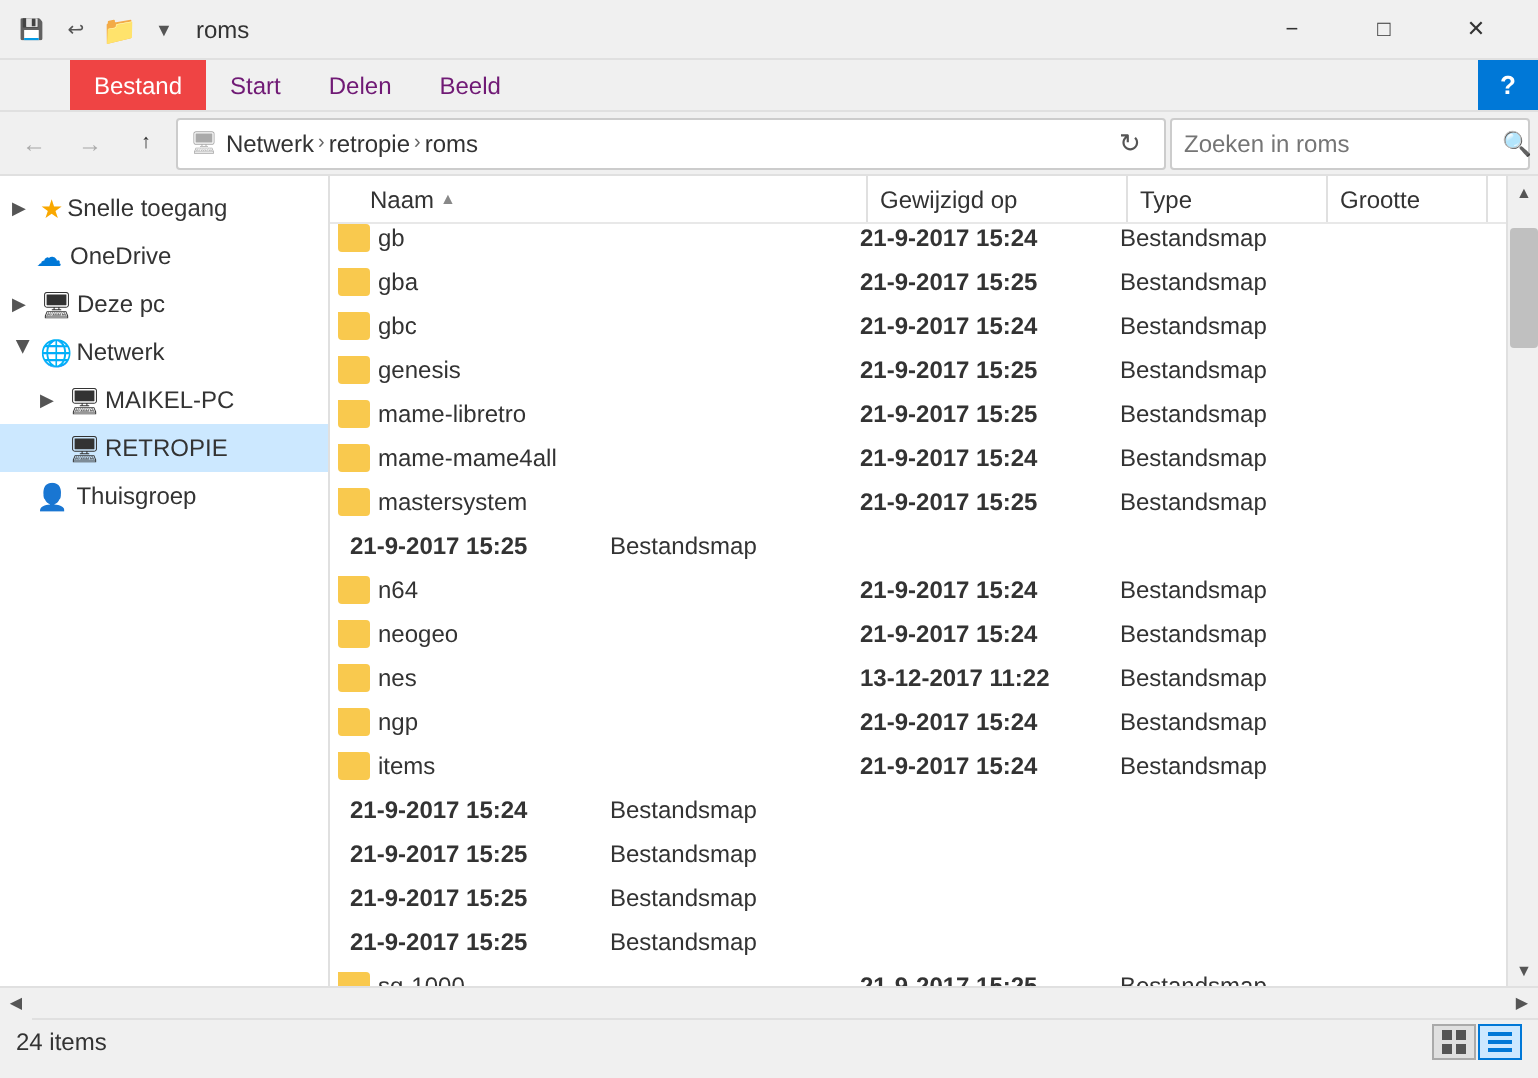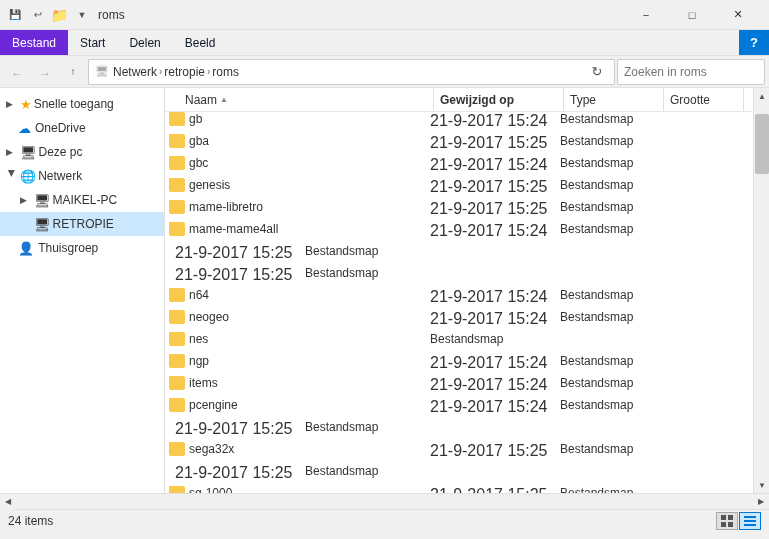--- a/index.html
+++ b/index.html
@@ -66,25 +66,26 @@
       display: flex;
       align-items: stretch;
       border-bottom: 1px solid #e0e0e0;
     }
     .menu-item {
       padding: 0 12px;
       display: flex;
       align-items: center;
       cursor: pointer;
       font-size: 12px;
-      color: #0f172a;
+      color: #701a75;
     }
     .menu-item.active {
-      background: #6d28d9;
+      background: #ef4444;
       color: white;
+      margin-left: 35px;
     }
     .menu-help {
       margin-left: auto;
       width: 30px;
       background: #0078d7;
       color: white;
       display: flex;
       align-items: center;
       justify-content: center;
       font-weight: bold;
@@ -140,21 +141,21 @@
       width: 22px;
       height: 22px;
       display: flex;
       align-items: center;
       justify-content: center;
       cursor: pointer;
       color: #555;
       font-size: 13px;
     }
     .search-bar {
-      width: 148px;
+      width: 180px;
       height: 26px;
       background: white;
       border: 1px solid #ccc;
       display: flex;
       align-items: center;
       padding: 0 6px;
       border-radius: 2px;
       gap: 4px;
     }
     .search-input {
@@ -219,21 +220,21 @@
       font-size: 12px;
       color: #333;
       padding: 0 6px;
       height: 100%;
       display: flex;
       align-items: center;
       cursor: pointer;
       border-right: 1px solid #e0e0e0;
     }
     .col-naam { width: 255px; }
-    .col-gewijzigd { width: 130px; font-weight: bold; }
+    .col-gewijzigd { width: 130px; }
     .col-type { width: 100px; }
     .col-grootte { width: 80px; }
 
     .file-list {
       flex: 1;
       overflow-y: auto;
       overflow-x: hidden;
     }
     .file-row {
       height: 22px;
@@ -266,24 +267,25 @@
       position: absolute;
       top: -3px;
       left: 0;
       width: 7px;
       height: 3px;
       background: #f9c94e;
       border-radius: 2px 2px 0 0;
     }
     .file-date {
       width: 130px;
-      font-size: 16px;
+      font-size: 12px;
       color: #333;
       padding: 0 6px;
       white-space: nowrap;
+      font-weight: bold;
     }
     .file-type {
       width: 100px;
       font-size: 12px;
       color: #333;
       padding: 0 6px;
     }
     .file-size {
       width: 80px;
       font-size: 12px;
@@ -555,20 +557,24 @@
         <div class="file-row">
       <div class="file-name-cell">
         <div class="folder-icon-yellow"></div>
         <span>mame-mame4all</span>
       </div>
       <div class="file-date">21-9-2017 15:24</div>
       <div class="file-type">Bestandsmap</div>
       <div class="file-size"></div>
     </div>
         <div class="file-row">
+      <div class="file-name-cell">
+        <div class="folder-icon-yellow"></div>
+        <span>mastersystem</span>
+      </div>
       <div class="file-date">21-9-2017 15:25</div>
       <div class="file-type">Bestandsmap</div>
       <div class="file-size"></div>
     </div>
         <div class="file-row">
       <div class="file-date">21-9-2017 15:25</div>
       <div class="file-type">Bestandsmap</div>
       <div class="file-size"></div>
     </div>
         <div class="file-row">
@@ -587,20 +593,21 @@
       </div>
       <div class="file-date">21-9-2017 15:24</div>
       <div class="file-type">Bestandsmap</div>
       <div class="file-size"></div>
     </div>
         <div class="file-row">
       <div class="file-name-cell">
         <div class="folder-icon-yellow"></div>
         <span>nes</span>
       </div>
+      <div class="file-date">13-12-2017 11:22</div>
       <div class="file-type">Bestandsmap</div>
       <div class="file-size"></div>
     </div>
         <div class="file-row">
       <div class="file-name-cell">
         <div class="folder-icon-yellow"></div>
         <span>ngp</span>
       </div>
       <div class="file-date">21-9-2017 15:24</div>
       <div class="file-type">Bestandsmap</div>
@@ -609,38 +616,30 @@
         <div class="file-row">
       <div class="file-name-cell">
         <div class="folder-icon-yellow"></div>
         <span>items</span>
       </div>
       <div class="file-date">21-9-2017 15:24</div>
       <div class="file-type">Bestandsmap</div>
       <div class="file-size"></div>
     </div>
         <div class="file-row">
-      <div class="file-name-cell">
-        <div class="folder-icon-yellow"></div>
-        <span>pcengine</span>
-      </div>
-      <div class="file-date">21-9-2017 15:24</div>
-      <div class="file-type">Bestandsmap</div>
-      <div class="file-size"></div>
-    </div>
-        <div class="file-row">
-      <div class="file-date">21-9-2017 15:25</div>
-      <div class="file-type">Bestandsmap</div>
-      <div class="file-size"></div>
-    </div>
-        <div class="file-row">
-      <div class="file-name-cell">
-        <div class="folder-icon-yellow"></div>
-        <span>sega32x</span>
-      </div>
+      <div class="file-date">21-9-2017 15:24</div>
+      <div class="file-type">Bestandsmap</div>
+      <div class="file-size"></div>
+    </div>
+        <div class="file-row">
+      <div class="file-date">21-9-2017 15:25</div>
+      <div class="file-type">Bestandsmap</div>
+      <div class="file-size"></div>
+    </div>
+        <div class="file-row">
       <div class="file-date">21-9-2017 15:25</div>
       <div class="file-type">Bestandsmap</div>
       <div class="file-size"></div>
     </div>
         <div class="file-row">
       <div class="file-date">21-9-2017 15:25</div>
       <div class="file-type">Bestandsmap</div>
       <div class="file-size"></div>
     </div>
         <div class="file-row">

